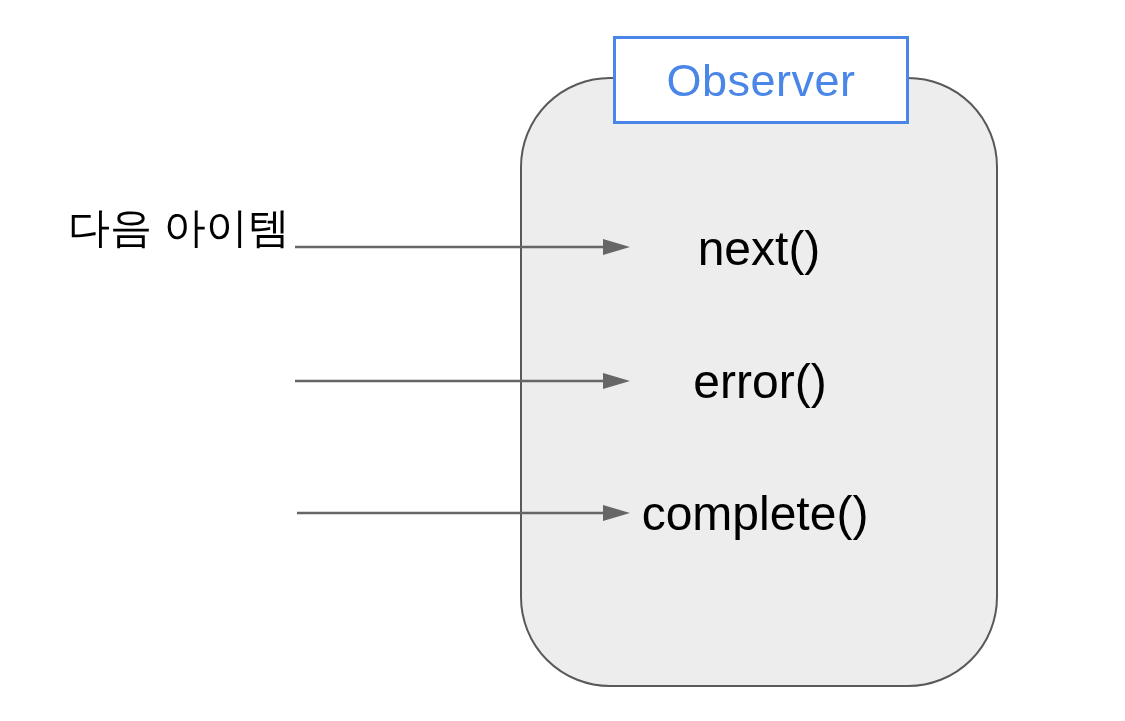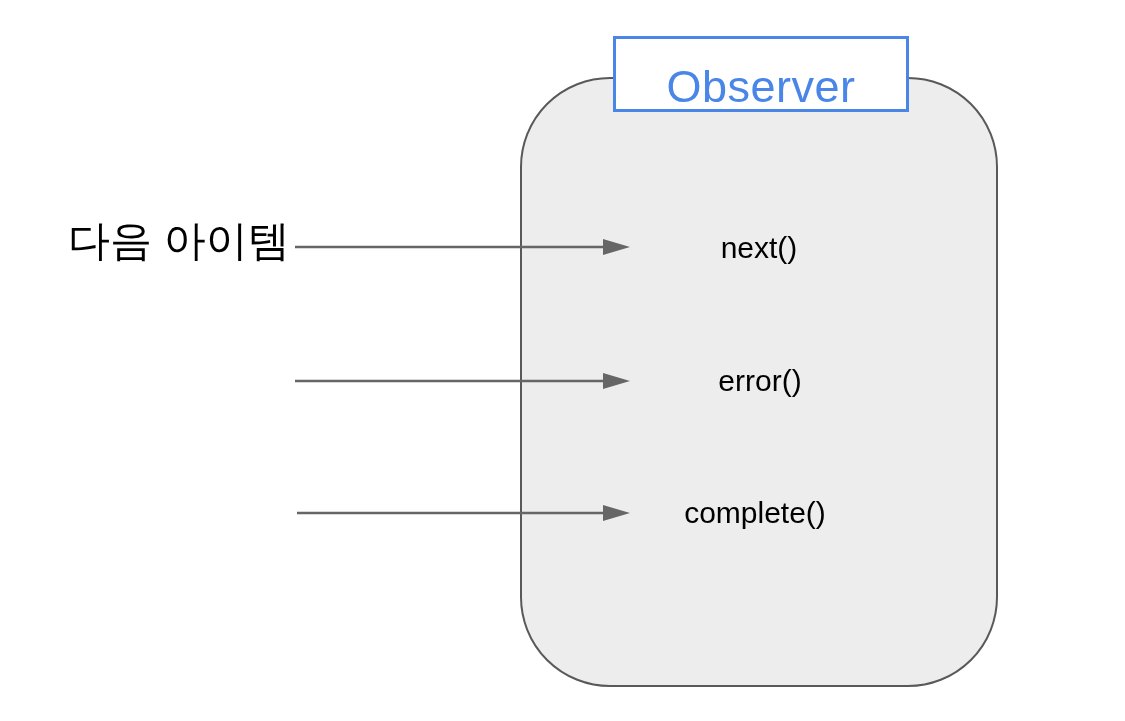--- a/index.html
+++ b/index.html
@@ -24,26 +24,26 @@
     box-sizing: border-box;
     background: #ededed;
     border: 2px solid #595959;
     border-radius: 90px;
   }
   .observer-title-box {
     position: absolute;
     left: 613px;
     top: 36px;
     width: 296px;
-    height: 76px;
+    height: 88px;
     box-sizing: border-box;
     background: #ffffff;
     border: 3px solid #4a86e8;
     display: flex;
-    align-items: flex-end;
+    align-items: center;
     justify-content: center;
     z-index: 3;
   }
   .observer-title-box .title-text {
     color: #4a86e8;
     font-size: 45px;
     line-height: 1;
     letter-spacing: 0.5px;
   }
   .row-label {
@@ -52,21 +52,21 @@
     transform: translateY(-50%);
     color: #000000;
     font-size: 42px;
     white-space: nowrap;
     z-index: 2;
   }
   .method-label {
     position: absolute;
     transform: translate(-50%, -50%);
     color: #000000;
-    font-size: 30px;
+    font-size: 48px;
     white-space: nowrap;
     z-index: 2;
   }
   .arrow-layer {
     position: absolute;
     left: 0;
     top: 0;
     width: 1125px;
     height: 721px;
     z-index: 2;
@@ -92,19 +92,19 @@
     <g>
       <line x1="295" y1="381" x2="606" y2="381" stroke="#666666" stroke-width="2.6"></line>
       <polygon points="630,381 603,373 603,389" fill="#666666"></polygon>
     </g>
     <g>
       <line x1="297" y1="513" x2="606" y2="513" stroke="#666666" stroke-width="2.6"></line>
       <polygon points="630,513 603,505 603,521" fill="#666666"></polygon>
     </g>
   </svg>
 
-  <div class="row-label" style="top:241px">다음 아이템</div>
+  <div class="row-label" style="top:228px">다음 아이템</div>
 
   <div class="method-label" style="left:759px; top:248px">next()</div>
   <div class="method-label" style="left:760px; top:381px">error()</div>
   <div class="method-label" style="left:755px; top:513px">complete()</div>
 
 </div>
 
 </body></html>

